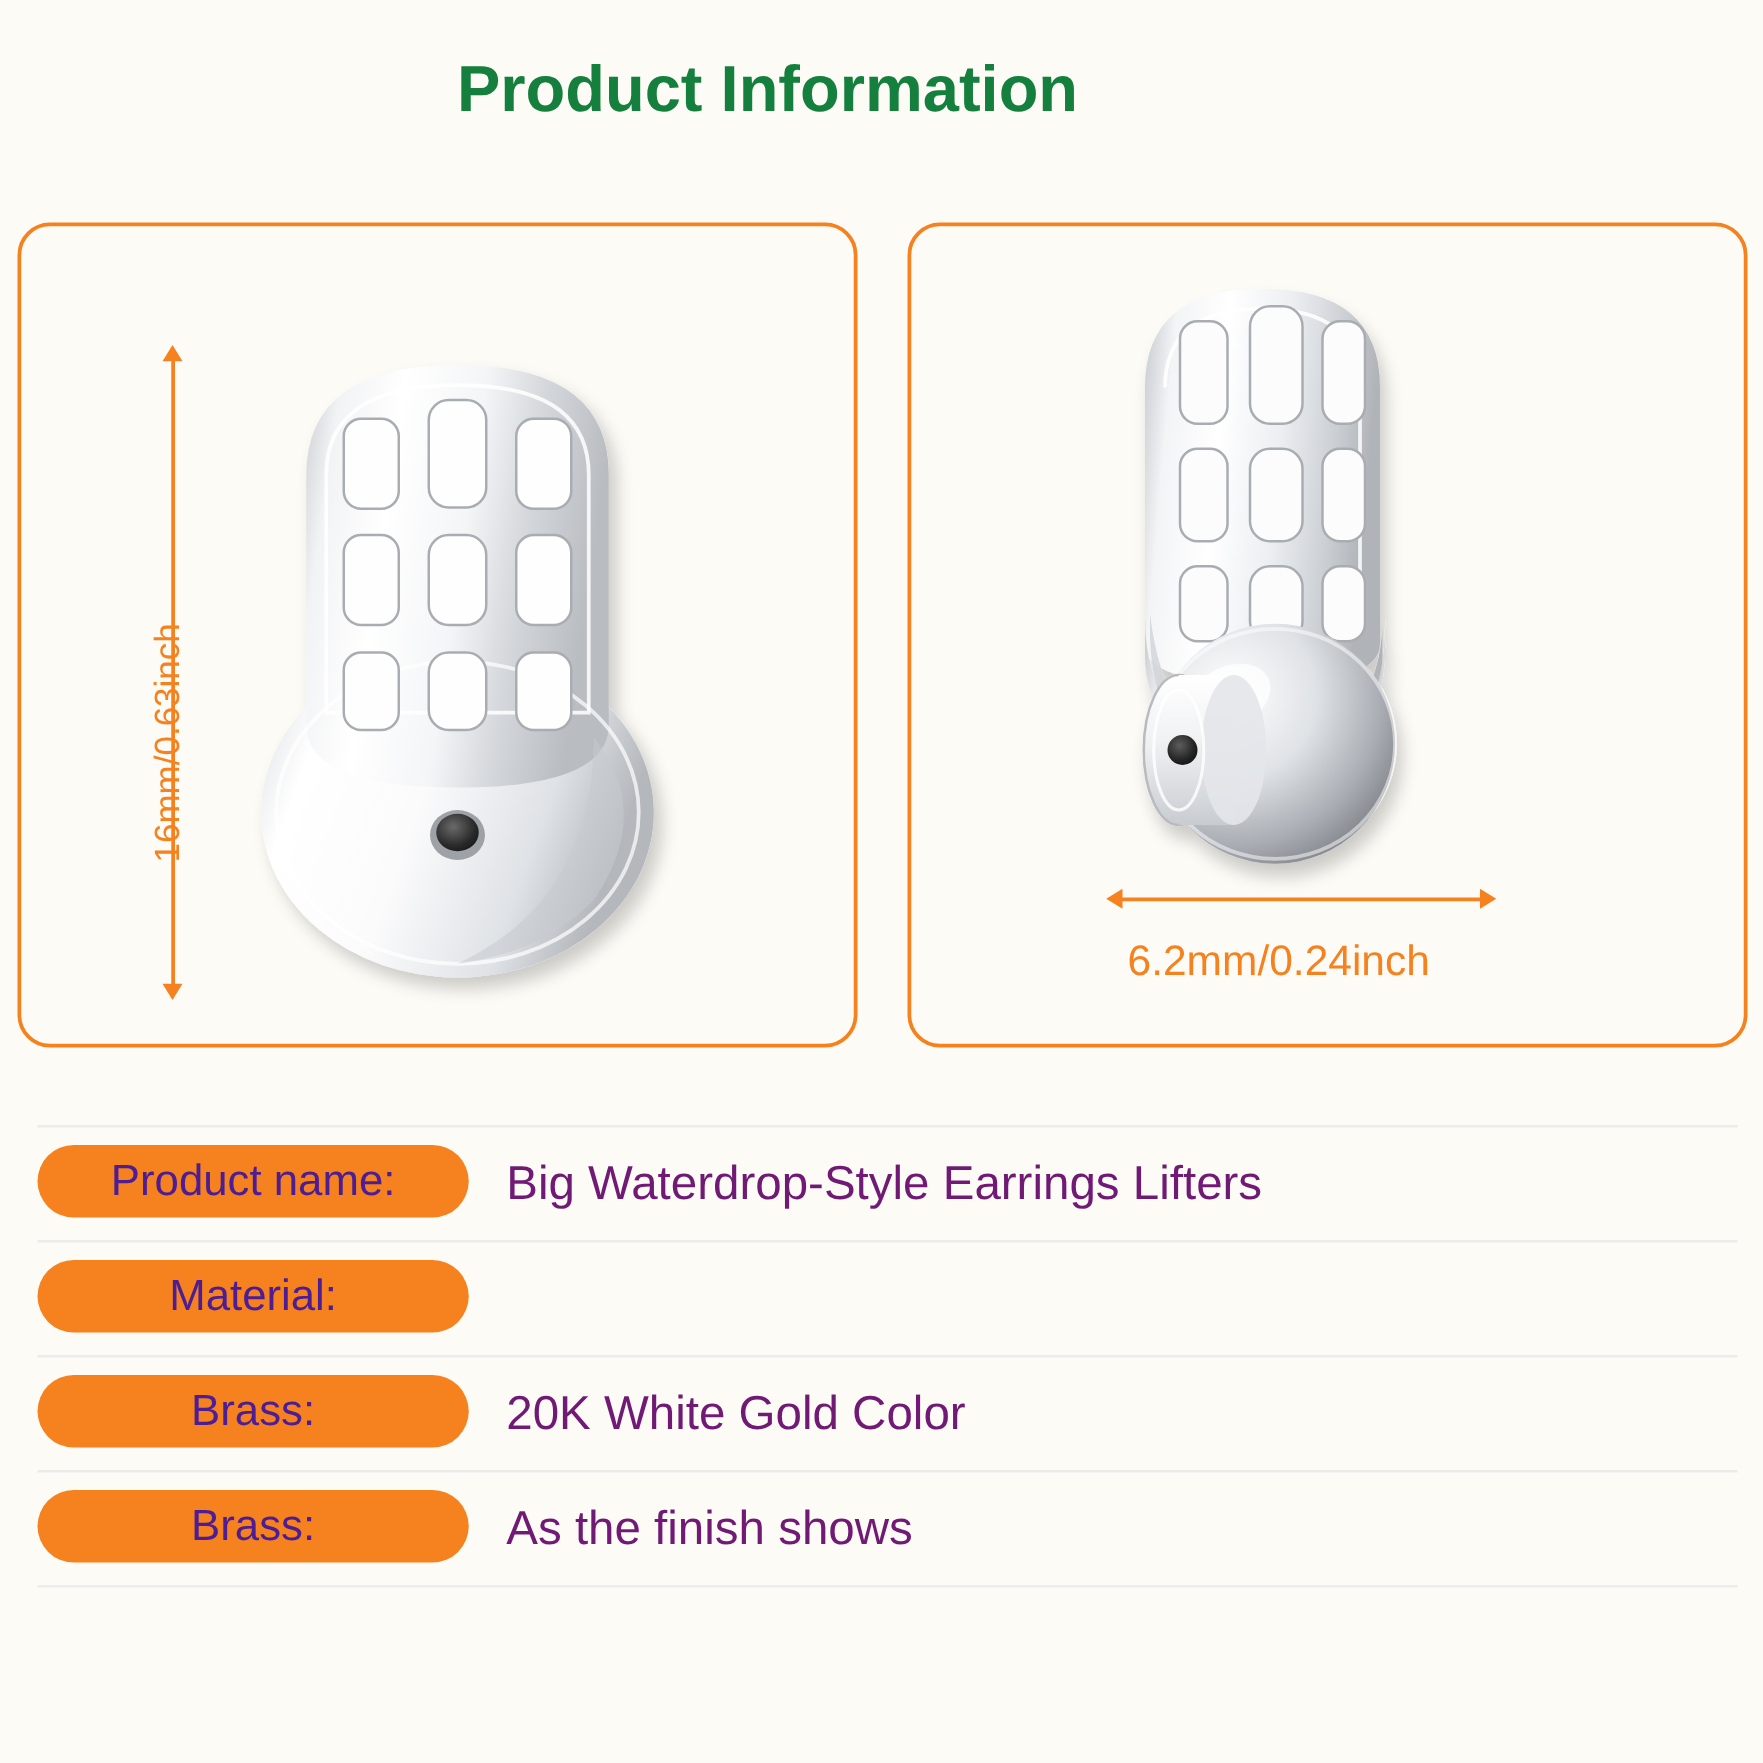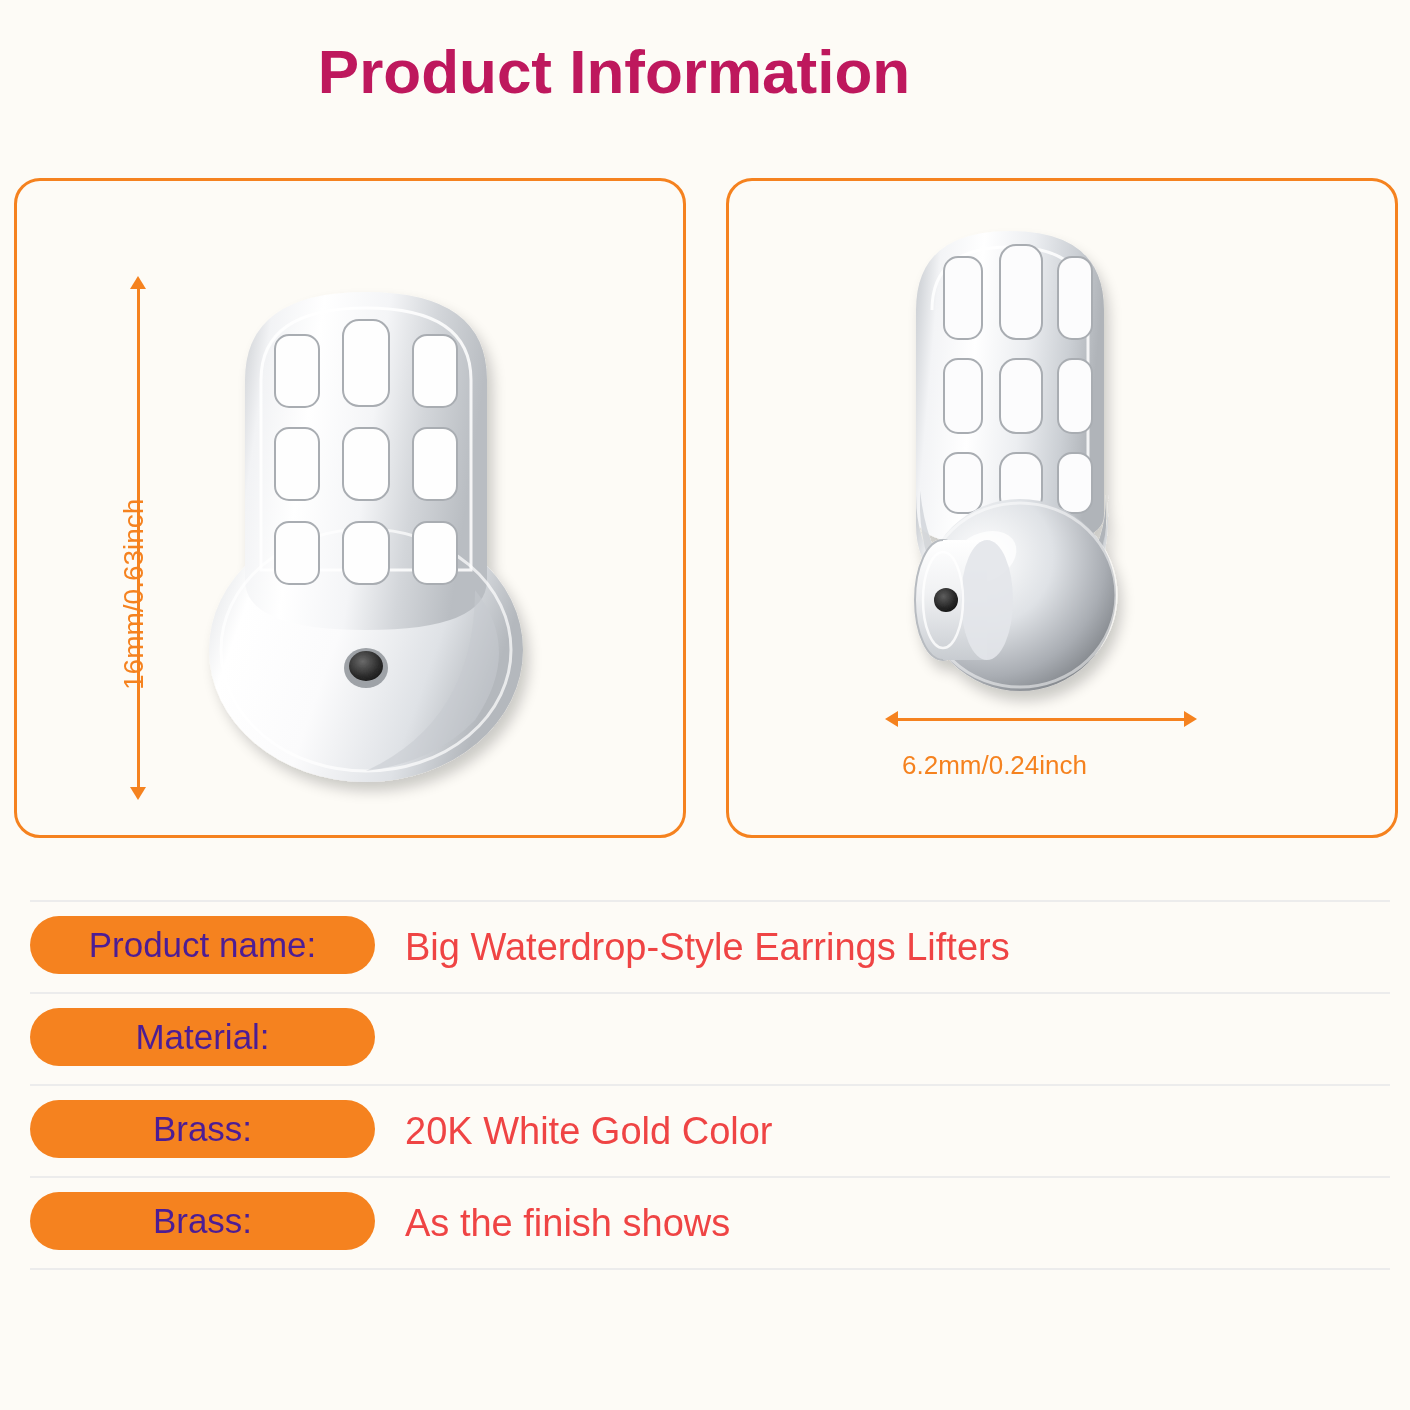--- a/index.html
+++ b/index.html
@@ -21,23 +21,23 @@
     background: #fdfbf6;
   }
 
   
   .title {
     position: absolute;
     top: 22px;
     left: 0;
     width: 1228px;
     text-align: center;
-    font-size: 62px;
+    font-size: 52px;
     font-weight: bold;
-    color: #be185d;
+    color: #15803d;
     letter-spacing: 0px;
     line-height: 100px;
   }
 
   
   .panel {
     position: absolute;
     border: 3px solid #f5821f;
     border-radius: 26px;
     background: #fdfbf6;
@@ -61,21 +61,21 @@
     position: absolute;
     color: #f5821f;
     font-size: 28px;
     white-space: nowrap;
     transform: rotate(-90deg);
     transform-origin: left top;
   }
   .dim-label-horizontal {
     position: absolute;
     color: #f5821f;
-    font-size: 26px;
+    font-size: 34px;
     white-space: nowrap;
   }
 
   
   .v-arrow {
     position: absolute;
     left: 137px;
     top: 288px;
     width: 3px;
     height: 500px;
@@ -154,21 +154,21 @@
     color: #4c1d95;
     border-radius: 34px;
     height: 58px;
     line-height: 58px;
     text-align: center;
     font-size: 35px;
     margin-right: 30px;
   }
   .spec-value {
     flex: 1 1 auto;
-    color: #ef4444;
+    color: #701a75;
     font-size: 38px;
     line-height: 62px;
     padding-top: 0px;
   }
   .spec-value .line2 {
     display: block;
   }
 
   
   .art {

